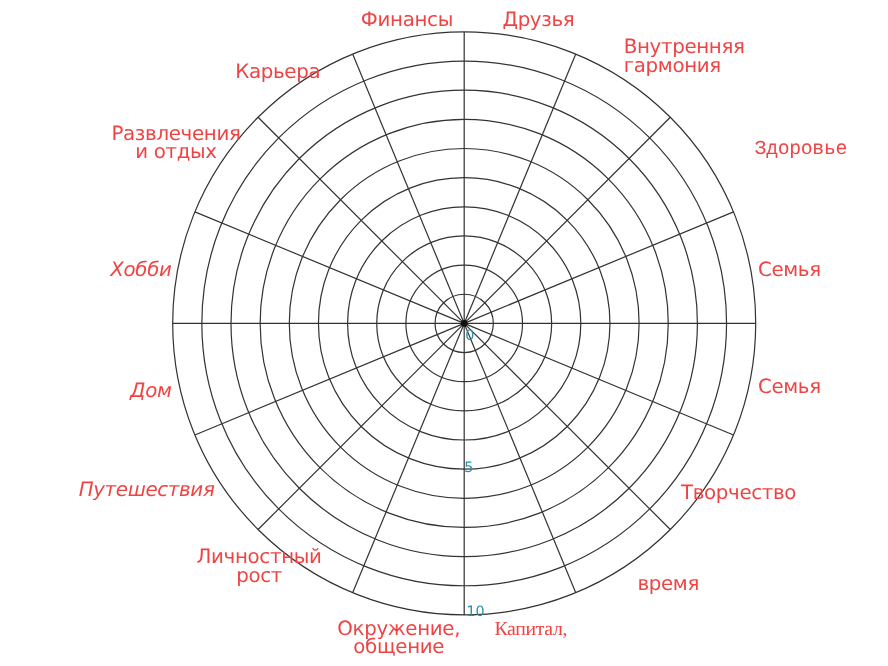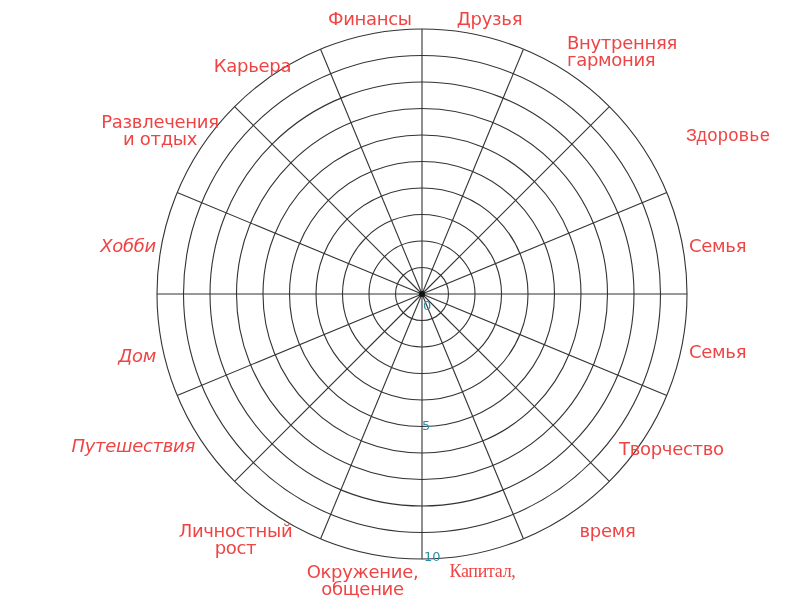--- a/index.html
+++ b/index.html
@@ -81,21 +81,21 @@
 
 <div class="lbl center" style="left:425px; top:563px; width:115px;font-family:Liberation Serif, serif;">
   <div>Капитал,</div>
 </div>
 
 <div class="lbl center" style="left:305px; top:563px; width:115px;">
   <div>Окружение,</div>
   <div>общение</div>
 </div>
 
-<div class="lbl center" style="left:178px; top:522px; width:115px;">
+<div class="lbl center" style="left:178px; top:498px; width:115px;">
   <div>Личностный</div>
   <div>рост</div>
 </div>
 
 <div class="lbl right" style="left:60px; top:437px; width:135px;"><span>Путешествия</span></div>
 <div class="lbl right" style="left:60px; top:347px; width:96px;"><span>Дом</span></div>
 <div class="lbl right" style="left:60px; top:237px; width:96px;"><span>Хобби</span></div>
 
 <div class="lbl center" style="left:100px; top:113px; width:120px;">
   <div>Развлечения</div>

